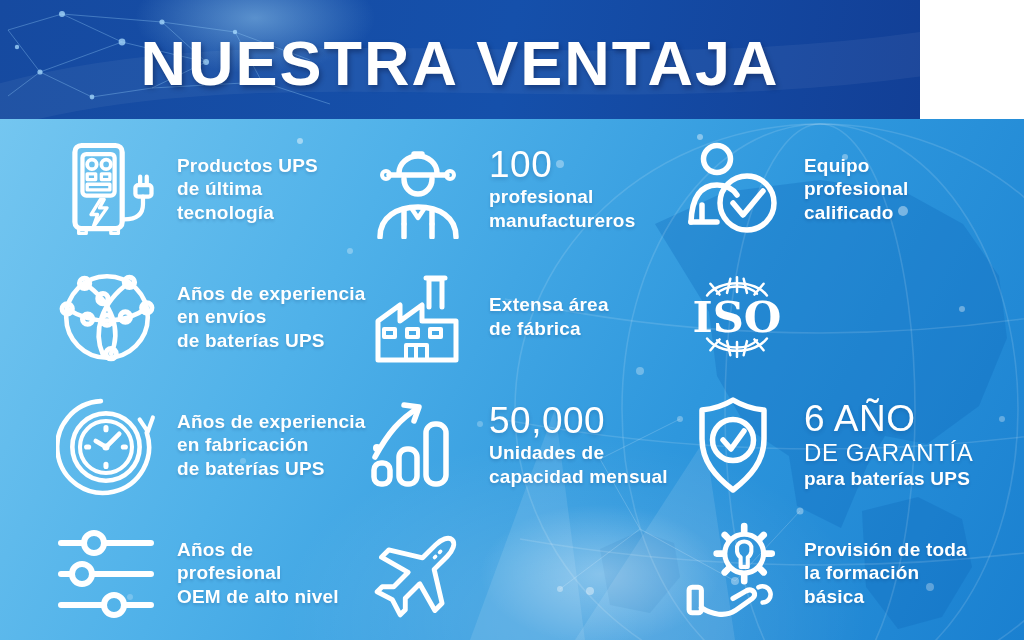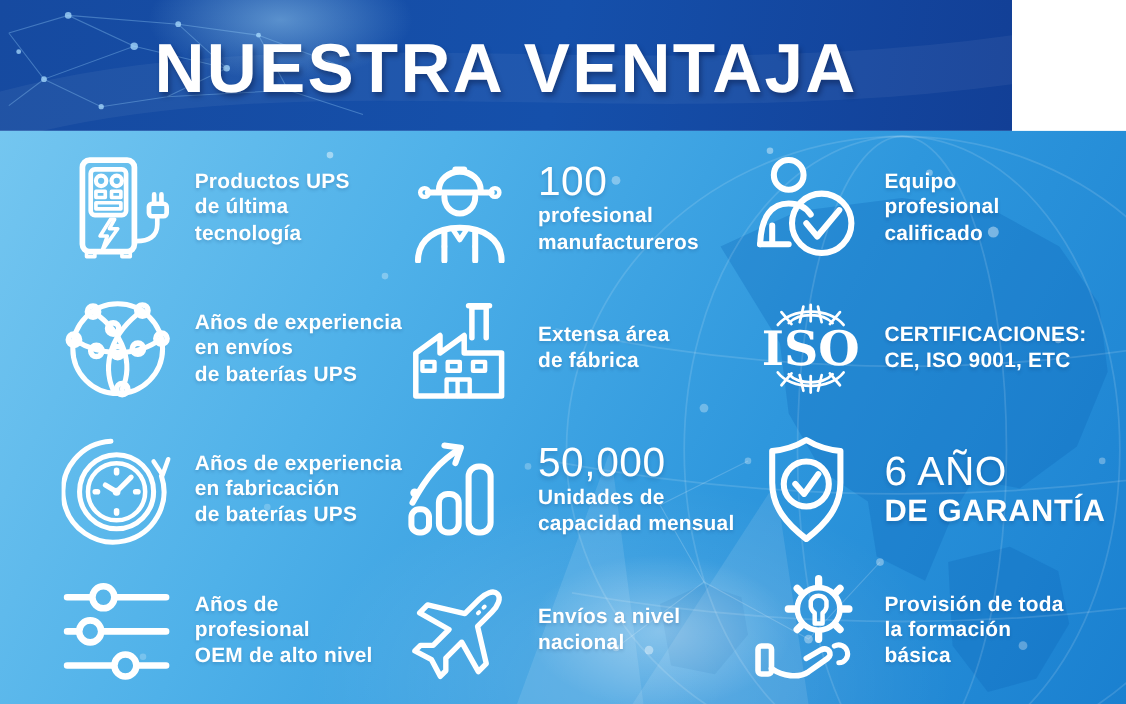--- a/index.html
+++ b/index.html
@@ -52,21 +52,21 @@
   .txt{
     font-size:19px;line-height:1.24;font-weight:bold;
     white-space:pre-line;letter-spacing:.2px;
     text-shadow:0 2px 3px rgba(0,40,90,.18);
   }
   .big{
     font-size:37px;line-height:1.08;font-weight:normal;letter-spacing:.5px;
     text-shadow:0 2px 4px rgba(0,40,90,.2);
   }
   .mid{
-    font-size:28px;line-height:1.15;font-weight:bold;letter-spacing:.6px;
+    font-size:24px;line-height:1.15;font-weight:normal;letter-spacing:.6px;
     text-shadow:0 2px 3px rgba(0,40,90,.18);
   }
   .big:empty,.mid:empty{display:none;}
   svg{display:block;}
 </style>
 </head>
 <body>
 
 <div class="stage">
 
@@ -275,25 +275,20 @@
         <svg width="124" height="104" viewBox="0 0 130 104" fill="none" stroke="#fff" stroke-width="3" stroke-linecap="round" stroke-linejoin="round">
           <path d="M29 26 A40 26 0 0 1 101 26"></path>
           <path d="M41 24 A28 18 0 0 1 89 24"></path>
           <path d="M53 23 L57 6 M65 22 V4 M77 23 L73 6 M44 25 L33 12 M86 25 L97 12"></path>
           <path d="M29 78 A40 26 0 0 0 101 78"></path>
           <path d="M41 80 A28 18 0 0 0 89 80"></path>
           <path d="M53 81 L57 98 M65 82 V100 M77 81 L73 98 M44 79 L33 92 M86 79 L97 92"></path>
           <text x="65" y="70" text-anchor="middle" font-family="DejaVu Serif, serif" font-size="52" font-weight="bold" fill="#fff" stroke="none">ISO</text>
         </svg>
       </div>
-      <div class="text-box">
-
-        <div class="txt">CERTIFICACIONES:
-CE, ISO 9001, ETC</div>
-      </div>
     </div>
 
     <div class="item">
       <div class="icon-box">
         <svg width="102" height="102" viewBox="0 0 100 100" fill="none" stroke="#fff" stroke-width="4.5" stroke-linecap="round" stroke-linejoin="round">
           <path d="M44 7 A 45 45 0 1 0 89 38"></path>
           <path d="M82 25 L90 37 L95 23" stroke-width="4"></path>
           <circle cx="49" cy="52" r="33"></circle>
           <circle cx="49" cy="52" r="25.5" stroke-width="4"></circle>
           <path d="M49 33 v2 M49 69 v2 M30 52 h2 M66 52 h2" stroke-width="5"></path>
@@ -332,20 +327,21 @@
       <div class="icon-box">
         <svg width="100" height="102" viewBox="0 0 100 100" fill="none" stroke="#fff" stroke-width="5.5" stroke-linecap="round" stroke-linejoin="round">
           <path d="M50 5 C 60 11 70 14 81 15 V44 C 81 66 68 81 50 95 C 32 81 19 66 19 44 V15 C 30 14 40 11 50 5 Z"></path>
           <circle cx="50" cy="45" r="20.5"></circle>
           <polyline points="40,45 48,54 61,36"></polyline>
         </svg>
       </div>
       <div class="text-box">
         <div class="big">6 AÑO</div>
         <div class="mid">DE GARANTÍA</div>
+        <div class="txt">para baterías UPS</div>
       </div>
     </div>
 
     <div class="item">
       <div class="icon-box">
         <svg width="100" height="100" viewBox="0 0 100 100" fill="none" stroke="#fff" stroke-width="6" stroke-linecap="round" stroke-linejoin="round">
           <path d="M5 20 H27 M49 20 H95"></path>
           <circle cx="38" cy="20" r="10"></circle>
           <path d="M5 51 H15 M37 51 H95"></path>
           <circle cx="26" cy="51" r="10"></circle>
@@ -362,25 +358,20 @@
     </div>
 
     <div class="item">
       <div class="icon-box">
         <svg width="102" height="102" viewBox="0 0 100 100" fill="none" stroke="#fff" stroke-width="4.8" stroke-linecap="round" stroke-linejoin="round">
           <g transform="rotate(45 50 50)">
             <path d="M50 4 C 55 4 58 11 58 19 V37 L87 55 V65 L58 57 V77 L66 85 V92 L50 87 L34 92 V85 L42 77 V57 L13 65 V55 L42 37 V19 C 42 11 45 4 50 4 Z"></path>
             <path d="M50 20 V32" stroke-width="3.5" stroke-dasharray="1.5 5.5"></path>
           </g>
         </svg>
-      </div>
-      <div class="text-box">
-
-        <div class="txt">Envíos a nivel
-nacional</div>
       </div>
     </div>
 
     <div class="item">
       <div class="icon-box">
         <svg width="102" height="104" viewBox="0 0 100 100" fill="none" stroke="#fff" stroke-width="5" stroke-linecap="round" stroke-linejoin="round">
           <circle cx="60" cy="31" r="19"></circle>
           <g stroke-width="6.5">
             <path d="M81 31 h6 M74.9 45.1 l4.2 4.2 M60 52 v6 M45.1 45.1 l-4.2 4.2 M39 31 h-6 M45.1 16.9 l-4.2 -4.2 M60 10 v-6 M74.9 16.9 l4.2 -4.2"></path>
           </g>

